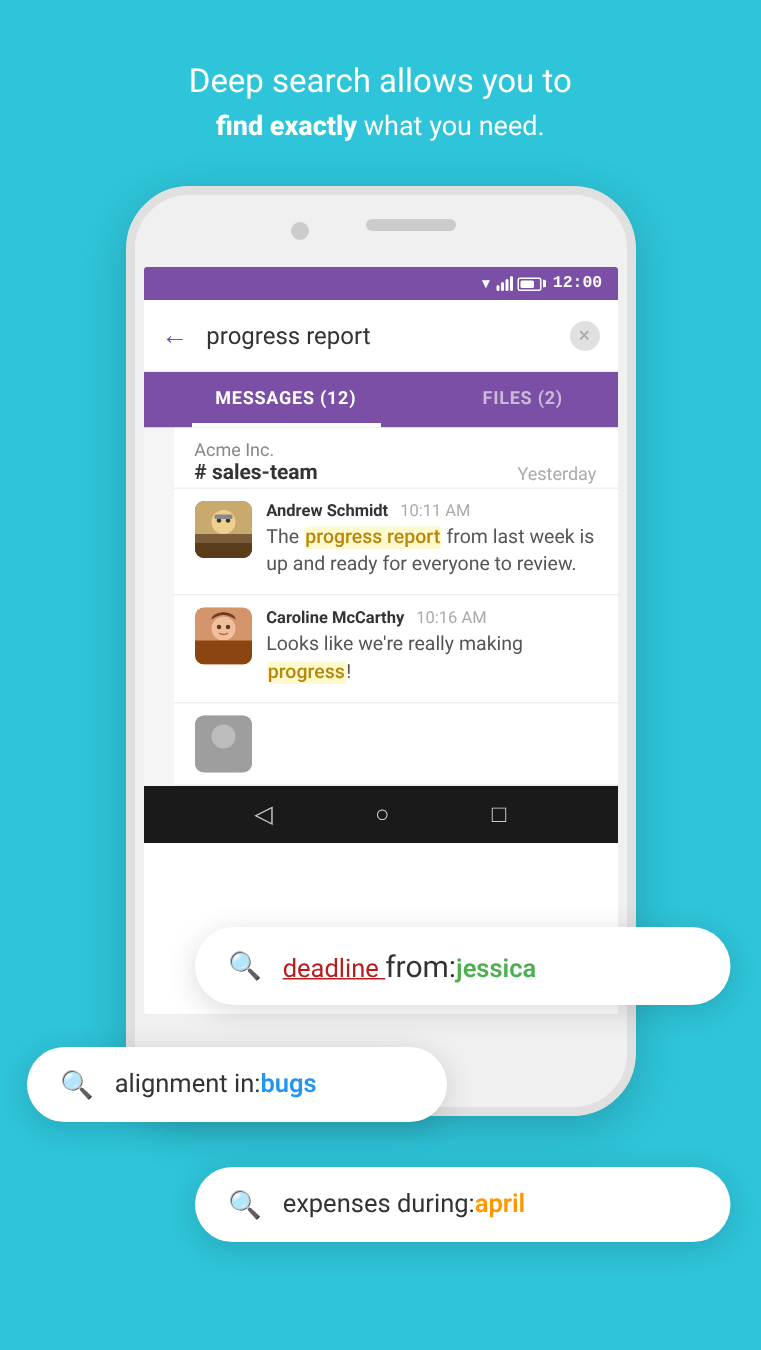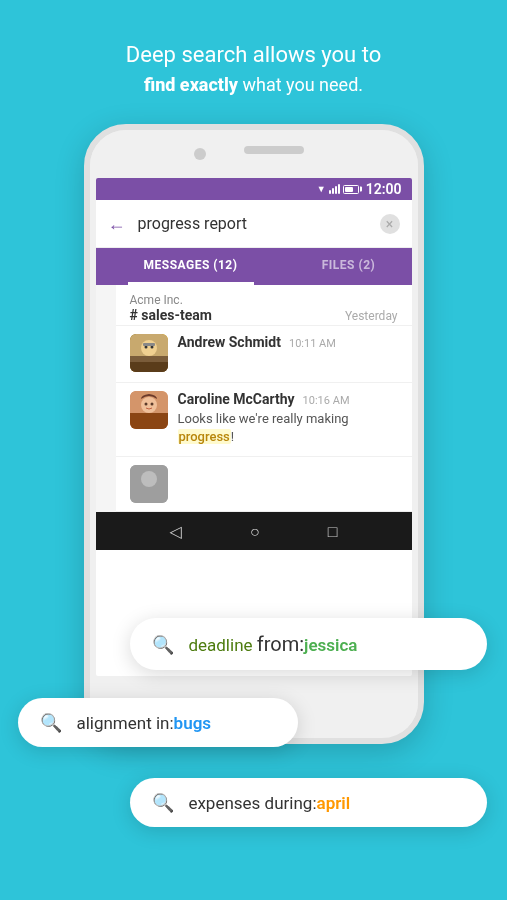--- a/index.html
+++ b/index.html
@@ -87,23 +87,24 @@
     .status-icons {
       display: flex;
       align-items: center;
       gap: 3px;
       color: white;
       font-size: 10px;
     }
 
     .status-time {
       color: white;
-      font-size: 14px;
+      font-size: 11px;
       font-weight: 600;
       margin-left: 4px;
+      font-family: Liberation Mono, monospace;
     }
 
     
     .signal-bars {
       display: flex;
       align-items: flex-end;
       gap: 1px;
       height: 10px;
     }
     .signal-bar {
@@ -233,21 +234,21 @@
     }
 
     .message-meta {
       display: flex;
       align-items: baseline;
       gap: 8px;
       margin-bottom: 3px;
     }
 
     .message-author {
-      font-size: 14px;
+      font-size: 11px;
       font-weight: 700;
       color: #333;
     }
 
     .message-time {
       font-size: 11px;
       color: #aaa;
     }
 
     .message-text {
@@ -410,20 +411,23 @@
                 <rect x="0" y="28" width="38" height="10" rx="0" fill="#5a3c1a"></rect>
                 <circle cx="16" cy="13" r="1.5" fill="#333"></circle>
                 <circle cx="22" cy="13" r="1.5" fill="#333"></circle>
                 <rect x="13" y="9" width="12" height="3" rx="1" fill="#888"></rect>
               </svg>
             </div>
             <div class="message-content">
               <div class="message-meta">
                 <span class="message-author">Andrew Schmidt</span>
                 <span class="message-time">10:11 AM</span>
+              </div>
+              <div class="message-text">
+                <span>The </span><span class="highlight">progress report</span><span> from last week is up and ready for everyone to review.</span>
               </div>
             </div>
           </div>
 
           <div class="message-item">
             <div class="avatar avatar-caroline">
               <svg width="38" height="38" viewBox="0 0 38 38" xmlns="http://www.w3.org/2000/svg">
                 <rect width="38" height="38" rx="6" fill="#d4956a"></rect>
                 <circle cx="19" cy="14" r="8" fill="#f0c09a"></circle>
                 <rect x="0" y="22" width="38" height="16" rx="0" fill="#8b4513"></rect>
@@ -469,21 +473,21 @@
     <div class="phone-bottom">
       <div class="phone-home-bar"></div>
     </div>
 
   </div>
 </div>
 
 <div class="suggestion-chip" style="top: 618px; left: 130px; right: 20px; box-shadow: 0 4px 20px rgba(0,0,0,0.15);">
   <span style="color:#bbb; font-size:18px;">🔍</span>
   <span>
-    <span style="color:#4d7c0f; font-size:17px;">deadline </span><span style="color:#333; font-size:20px;">from:</span><span style="color:#4CAF50; font-weight:600; font-size:17px;">jessica</span>
+    <span style="color:#b91c1c; font-size:17px;text-decoration:underline;">deadline </span><span style="color:#333; font-size:20px;">from:</span><span style="color:#4CAF50; font-weight:600; font-size:17px;">jessica</span>
   </span>
 </div>
 
 <div class="suggestion-chip" style="top: 698px; left: 18px; width: 280px; box-shadow: 0 4px 20px rgba(0,0,0,0.15);">
   <span style="color:#bbb; font-size:18px;">🔍</span>
   <span>
     <span style="color:#333; font-size:17px;">alignment </span><span style="color:#333; font-size:17px;">in:</span><span style="color:#2196F3; font-weight:600; font-size:17px;">bugs</span>
   </span>
 </div>
 

